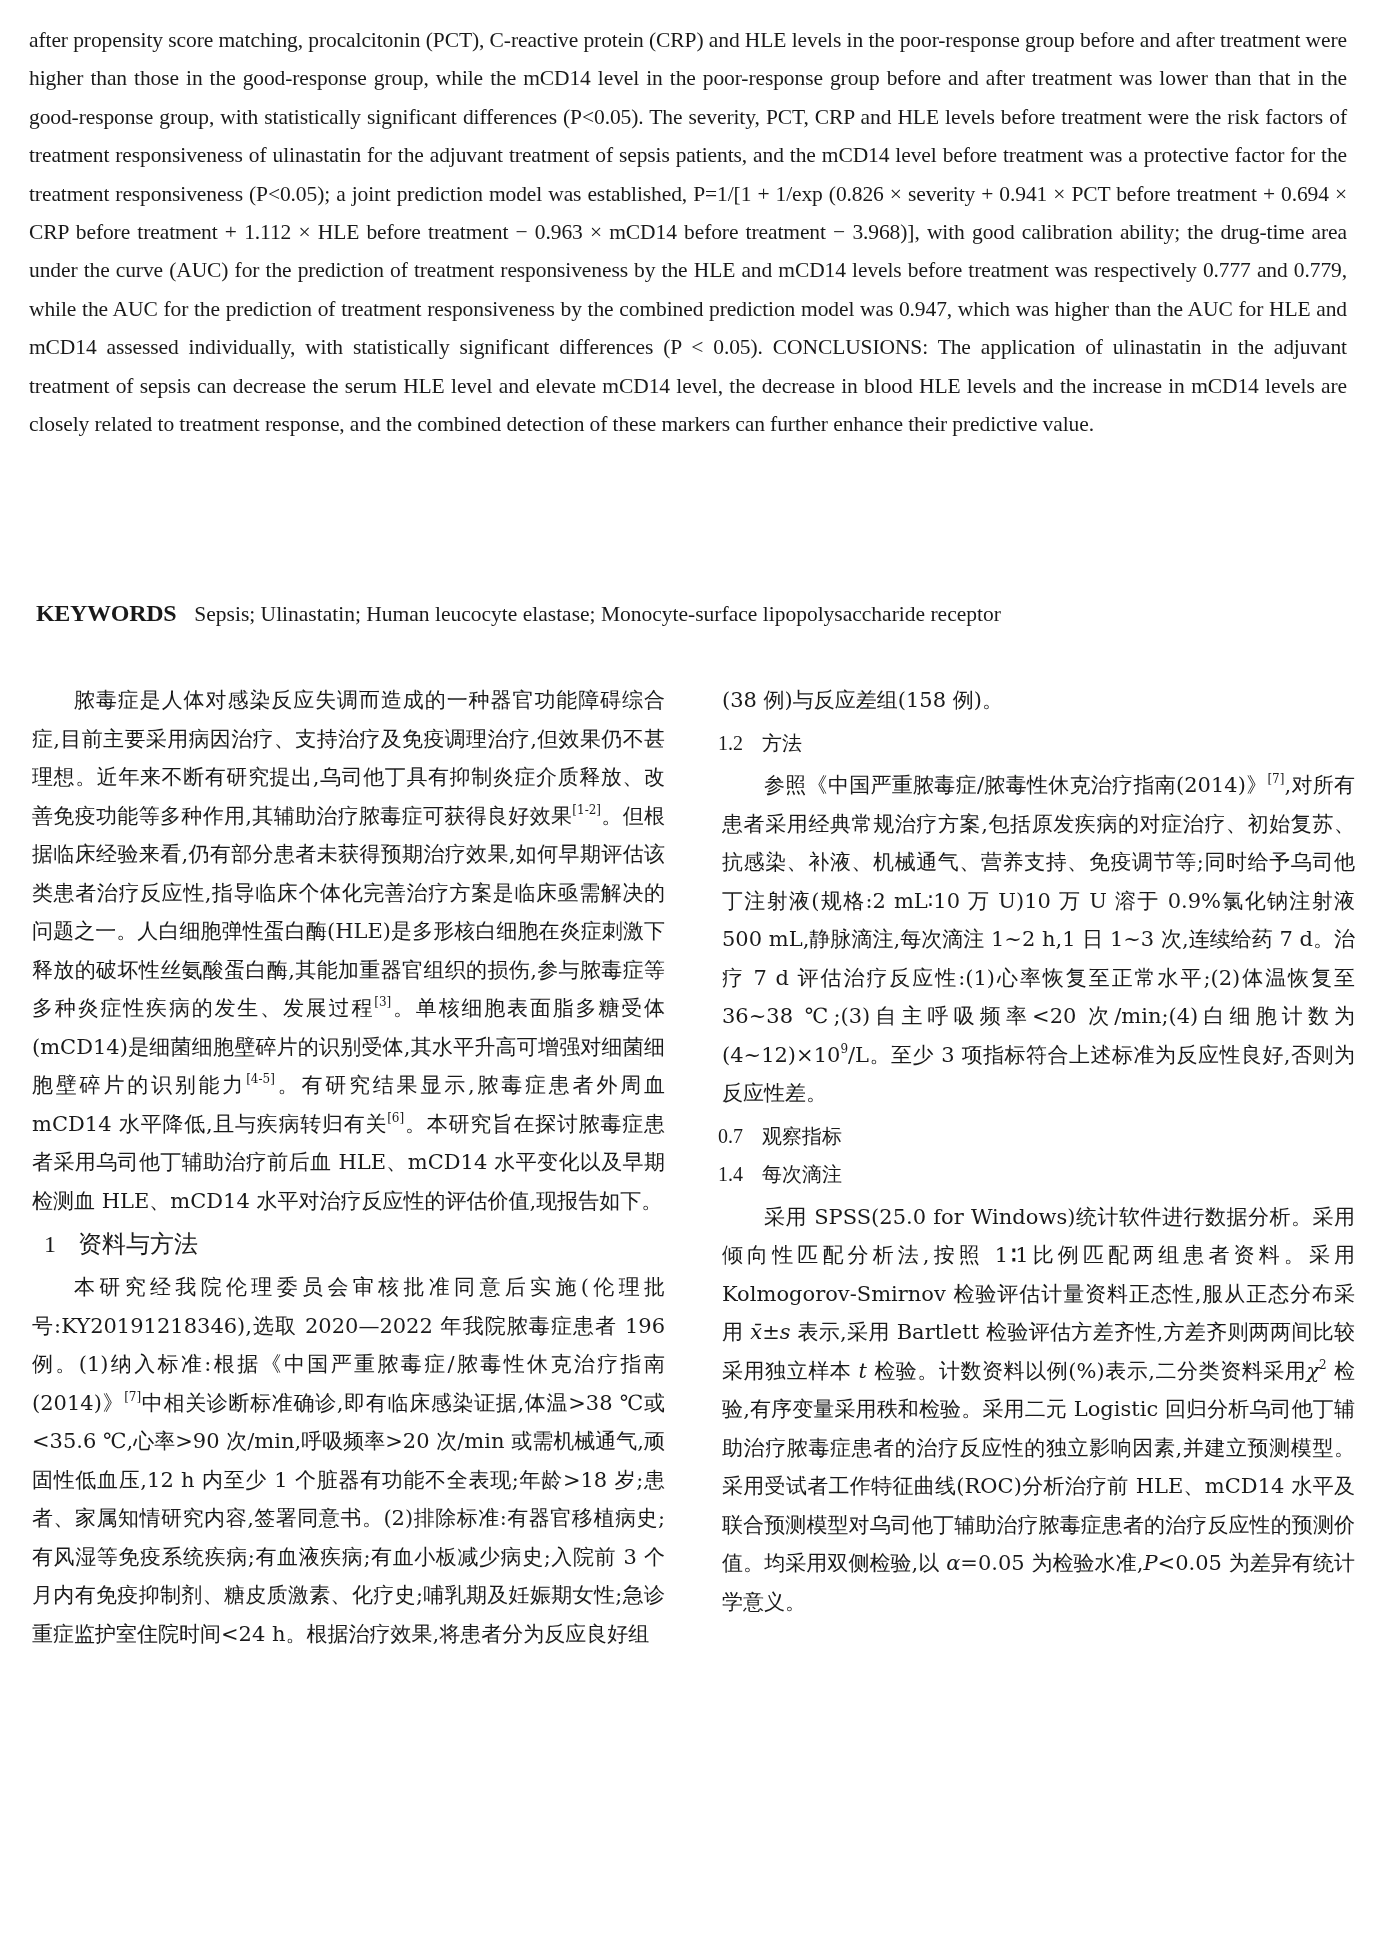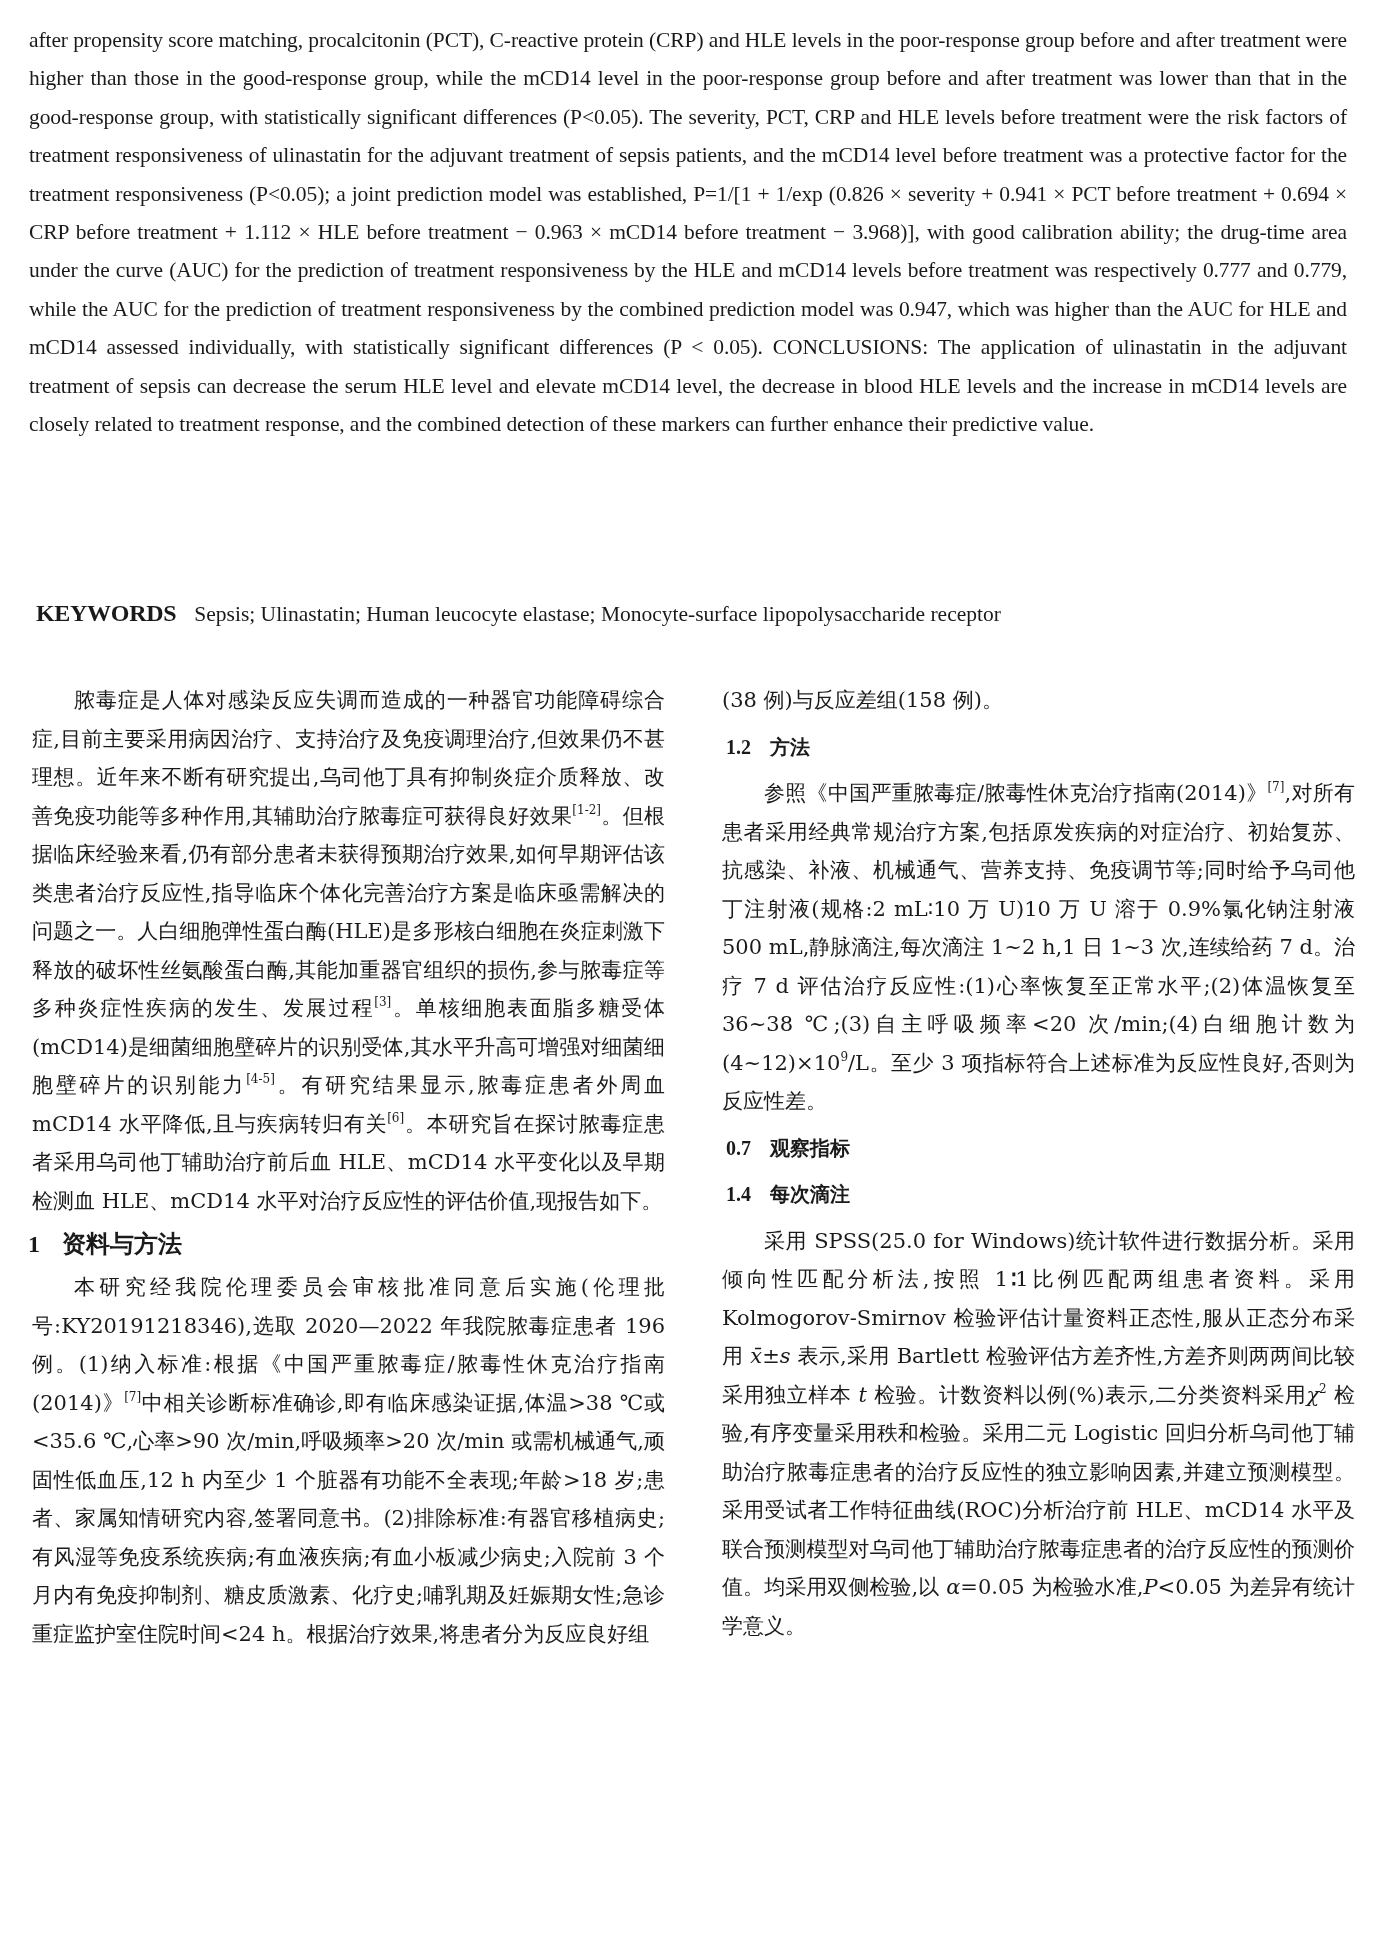--- a/index.html
+++ b/index.html
@@ -23,25 +23,25 @@
     position: absolute; top: 677px; width: 641px;
     font-size: 21px; line-height: 38.5px; text-align: justify;
     font-family: "DejaVu Serif", "Liberation Serif", serif;
   }
   .col.left { left: 28px; }
   .col.right { left: 718px; }
   .col p { margin: 4px; }
   .indent { text-indent: 2em; }
   .h1 {
     font-family: "DejaVu Sans", "Liberation Sans", sans-serif;
-    font-weight: bold; font-size: 24px; line-height: 40px; margin: 2px 0 0 0;
+    font-weight: normal; font-size: 24px; line-height: 40px; margin: 2px 0 0 16px;
   }
   .h2 {
     font-family: "DejaVu Sans", "Liberation Sans", sans-serif;
-    font-weight: bold; font-size: 20px; line-height: 38.5px; margin: 8px;
+    font-weight: normal; font-size: 20px; line-height: 38.5px; margin: 0;
   }
   .h-num { display: inline-block; min-width: 44px; font-family: "Liberation Serif", serif; }
   .h1 .h-num { min-width: 34px; }
   sup { font-size: 12px; line-height: 0; vertical-align: 9px; }
   .footer {
     position: absolute; top: 1946px; left: 28px; width: 1320px; height: 30px;
     font-size: 17.5px; line-height: 30px;
   }
   .footer .f-left { position: absolute; left: 0; }
   .footer .f-right { position: absolute; right: 0; font-family: Liberation Mono, monospace; font-size: 22px; }

